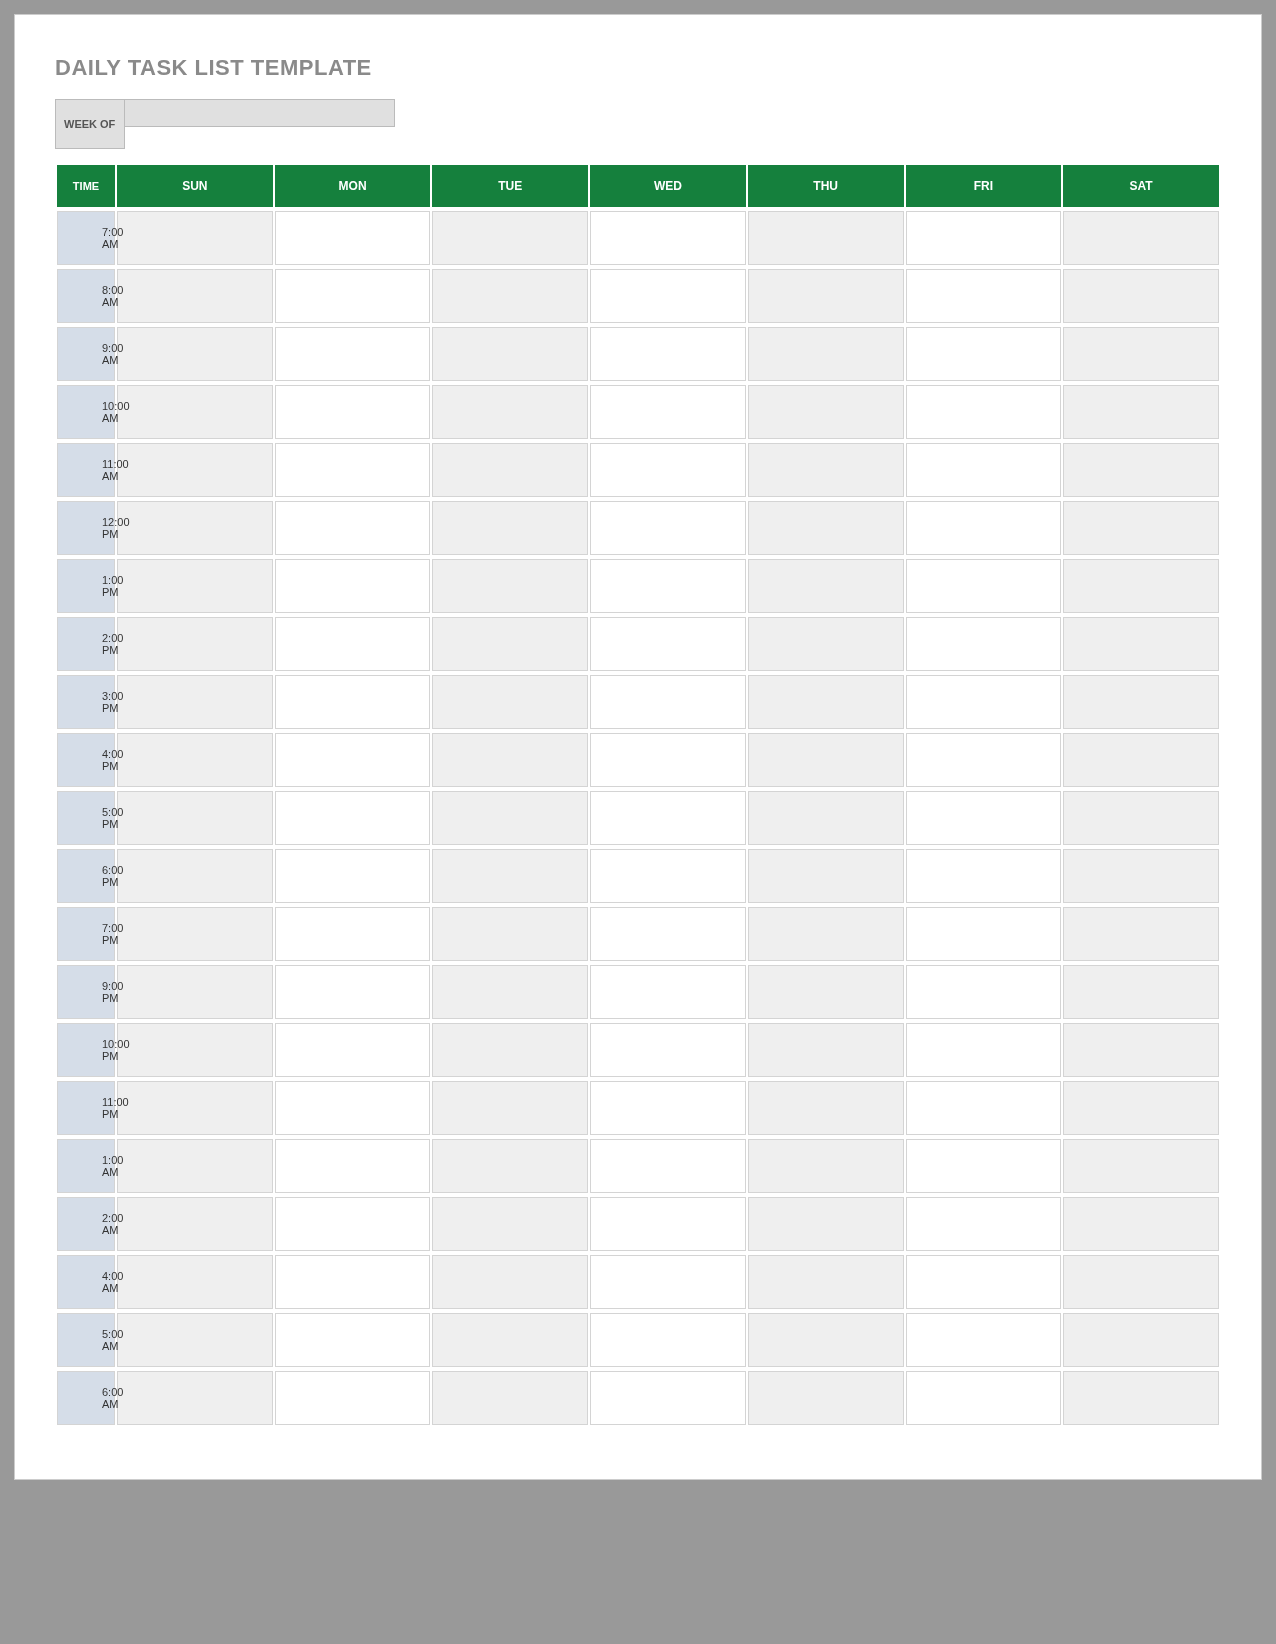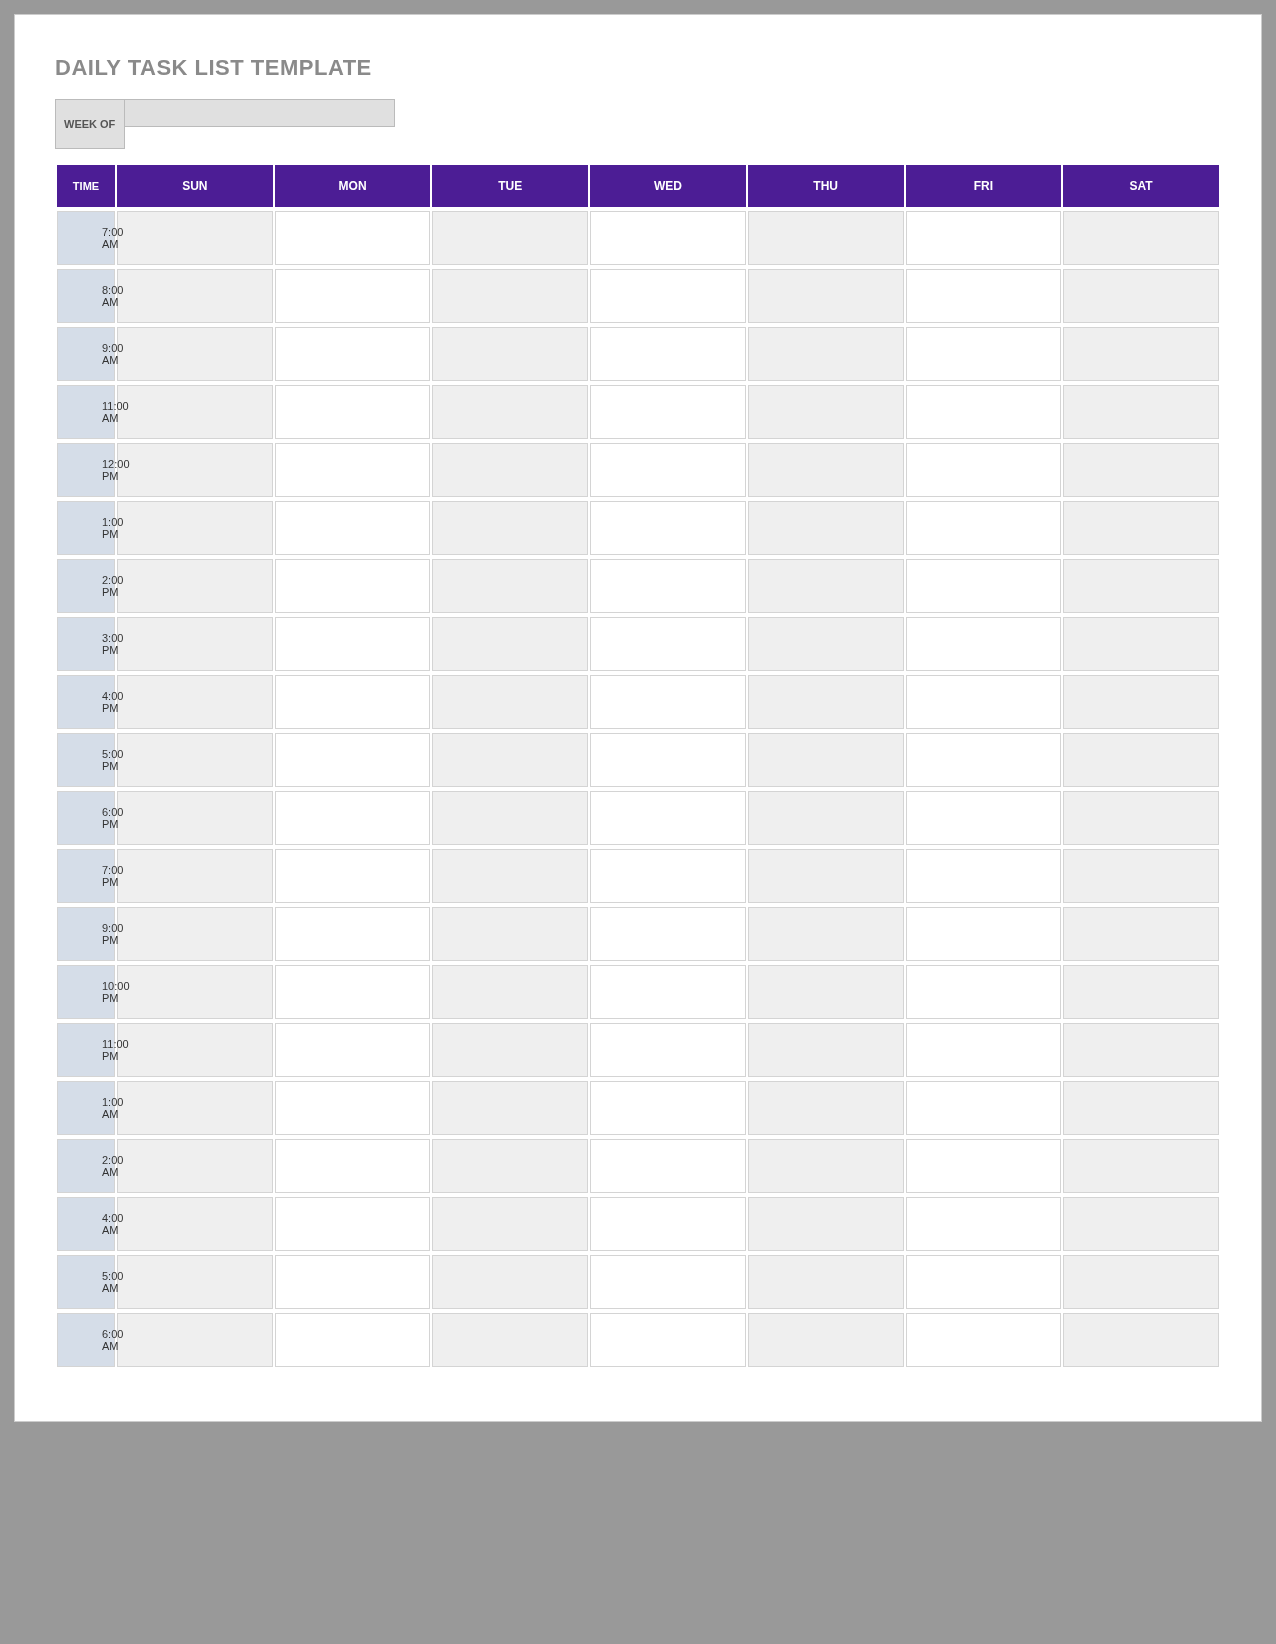--- a/index.html
+++ b/index.html
@@ -43,21 +43,21 @@
     width: 270px;
     height: 28px;
   }
   table {
     border-collapse: separate;
     border-spacing: 2px 4px;
     width: 100%;
     table-layout: fixed;
   }
   th {
-    background: #4c1d95;
+    background: #15803d;
     color: #fff;
     font-size: 12px;
     font-weight: bold;
     padding: 14px 4px;
     text-align: center;
   }
   th.col-time { width: 58px; font-size: 11px; }
   td {
     height: 54px;
     border: 1px solid #d4d4d4;
@@ -123,20 +123,30 @@
           <td class="time-cell">9:00 AM</td>
           <td class="shaded"></td>
           <td class="white"></td>
           <td class="shaded"></td>
           <td class="white"></td>
           <td class="shaded"></td>
           <td class="white"></td>
           <td class="shaded"></td>
         </tr>
         <tr>
+          <td class="time-cell">10:00 AM</td>
+          <td class="shaded"></td>
+          <td class="white"></td>
+          <td class="shaded"></td>
+          <td class="white"></td>
+          <td class="shaded"></td>
+          <td class="white"></td>
+          <td class="shaded"></td>
+        </tr>
+        <tr>
           <td class="time-cell">11:00 AM</td>
           <td class="shaded"></td>
           <td class="white"></td>
           <td class="shaded"></td>
           <td class="white"></td>
           <td class="shaded"></td>
           <td class="white"></td>
           <td class="shaded"></td>
         </tr>
         <tr>

